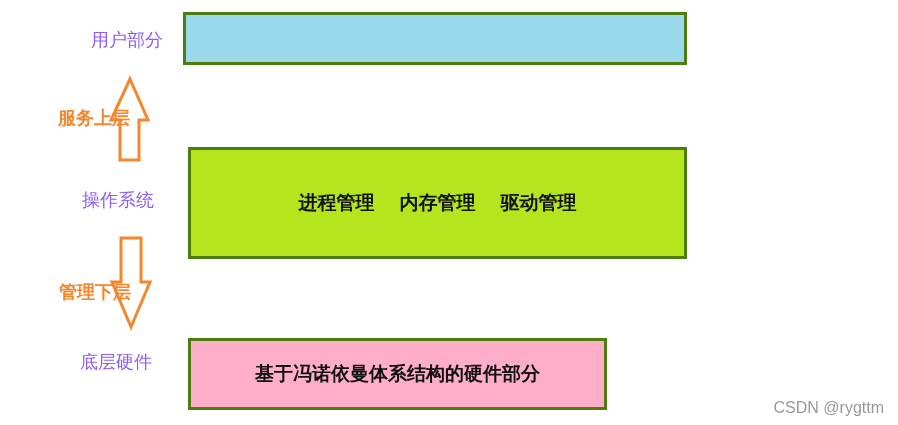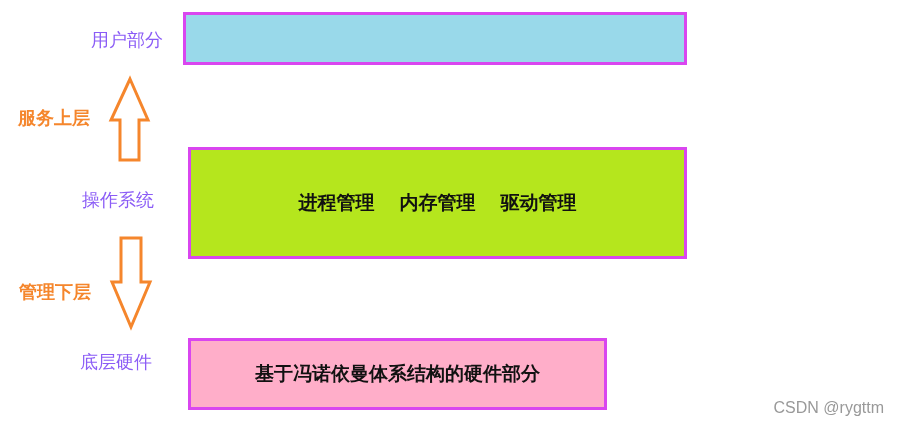--- a/index.html
+++ b/index.html
@@ -8,23 +8,24 @@
       background: #ffffff;
       font-family: "DejaVu Sans", "Liberation Sans", sans-serif;
     }
     .layer-label {
       position: absolute; font-size: 18px; font-weight: normal; color: #8b5cf6;
       white-space: nowrap; letter-spacing: 0px;
     }
     .arrow-label {
       position: absolute; font-size: 18px; font-weight: bold; color: #f5862c;
       white-space: nowrap;
+      margin-left: 40px;
     }
     .box {
-      position: absolute; box-sizing: border-box; border: 3px solid #d946ef;
+      position: absolute; box-sizing: border-box; border: 3px solid #4d7c0f;
       display: flex; align-items: center; justify-content: center;
     }
     .box .txt { font-size: 19px; font-weight: bold; color: #111; white-space: nowrap; }
     .box-user { left: 183px; top: 12px; width: 504px; height: 53px; background: #99d9ea; }
     .box-os { left: 188px; top: 147px; width: 499px; height: 112px; background: #b5e61d; }
     .box-hw { left: 188px; top: 338px; width: 419px; height: 72px; background: #ffaec9; }
     .os-items { display: flex; gap: 25px; }
     .arrow { position: absolute; }
     .watermark {
       position: absolute; right: 14px; bottom: 8px; font-size: 16px; color: #999;

